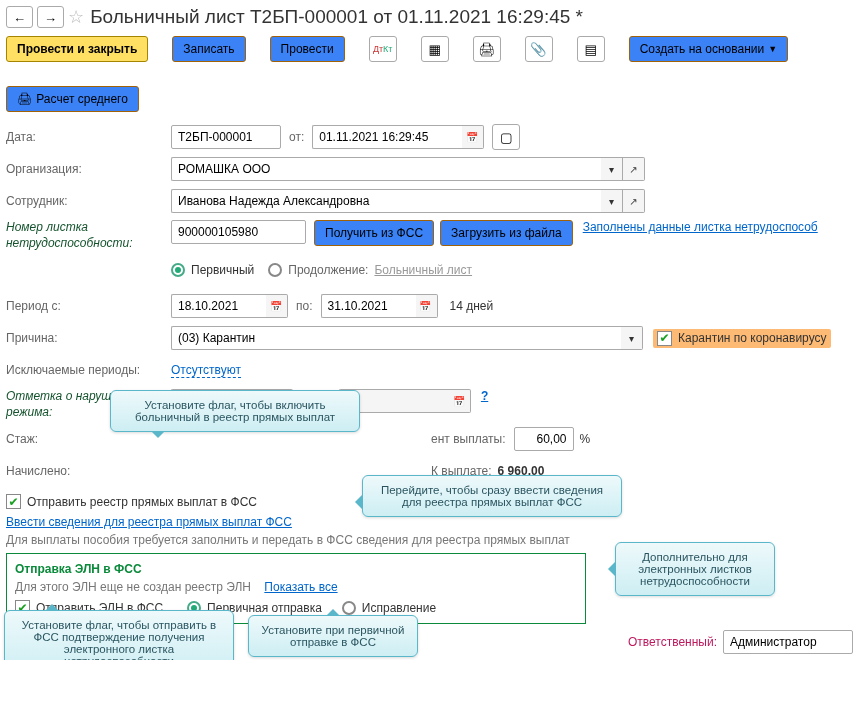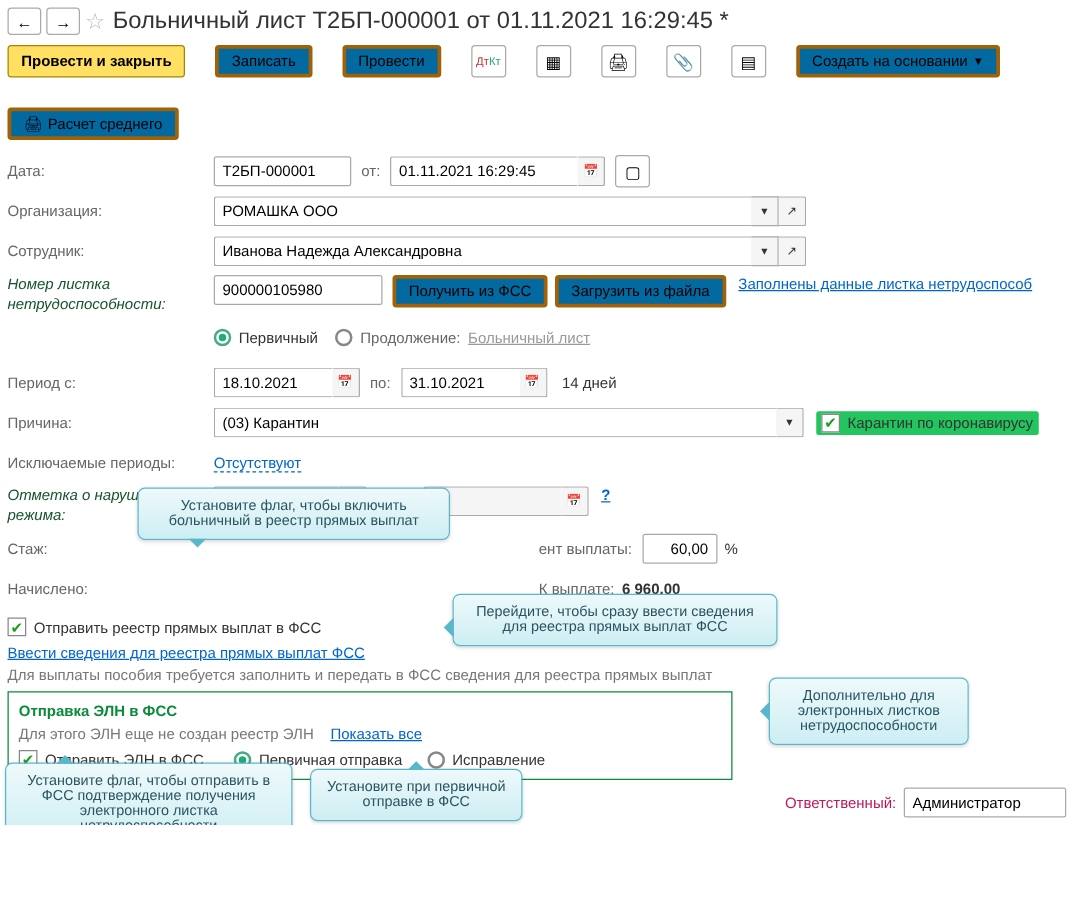--- a/index.html
+++ b/index.html
@@ -15,21 +15,21 @@
   .topbar { display: flex; align-items: center; gap: 4px; margin-bottom: 8px; }
   .nav-btn {
     background: #fff; border: 1px solid #aaa; border-radius: 3px;
     padding: 2px 6px; font-size: 13px; cursor: pointer; height: 22px;
     display: inline-flex; align-items: center; justify-content: center;
   }
   .star-icon { color: #bbb; font-size: 18px; }
   .title { font-size: 19px; font-weight: normal; color: #333; margin-left: 2px; }
   .toolbar { display: flex; align-items: center; gap: 24px; margin-bottom: 12px; flex-wrap: wrap; }
   .btn {
-    background: #0369a1; border: 3px solid #a16207; border-radius: 3px;
+    background: #3b82f6; border: 1px solid #a16207; border-radius: 3px;
     padding: 4px 10px; font-size: 12px; cursor: pointer; height: 26px;
     display: inline-flex; align-items: center; gap: 4px;
   }
   .btn-primary {
     background: #ffe063; border: 1px solid #a58500; font-weight: bold;
   }
   .icon-btn {
     background: #fff; border: 1px solid #aaa; border-radius: 3px;
     width: 28px; height: 26px; cursor: pointer;
     display: inline-flex; align-items: center; justify-content: center;
@@ -59,21 +59,21 @@
     display: inline-flex; align-items: center; justify-content: center; font-size: 12px;
     color: #18a020;
   }
   .checkbox.checked::after { content: '✔'; }
   .checkbox.orange { color: #18a020; }
   .green-heading { color: #0a8a3a; font-weight: bold; }
   .hint-text { color: #777; }
   .section-box {
     border: 1px solid #0a8a3a; padding: 8px; margin-top: 6px;
   }
-  .highlight-row { background: #22c55e; padding: 2px 4px; display: inline-flex; align-items: center; gap: 6px; border-radius: 2px;}
+  .highlight-row { background: #fdba74; padding: 2px 4px; display: inline-flex; align-items: center; gap: 6px; border-radius: 2px;}
   .callout {
     position: absolute;
     background: linear-gradient(#eef9fb, #cdeef3);
     border: 1px solid #5ab6c9; border-radius: 6px;
     padding: 8px 12px; font-size: 11.5px; color: #2a5560;
     text-align: center; box-shadow: 0 1px 3px rgba(0,0,0,0.15);
     z-index: 10;
   }
   .callout::after {
     content: ''; position: absolute; width: 0; height: 0;

